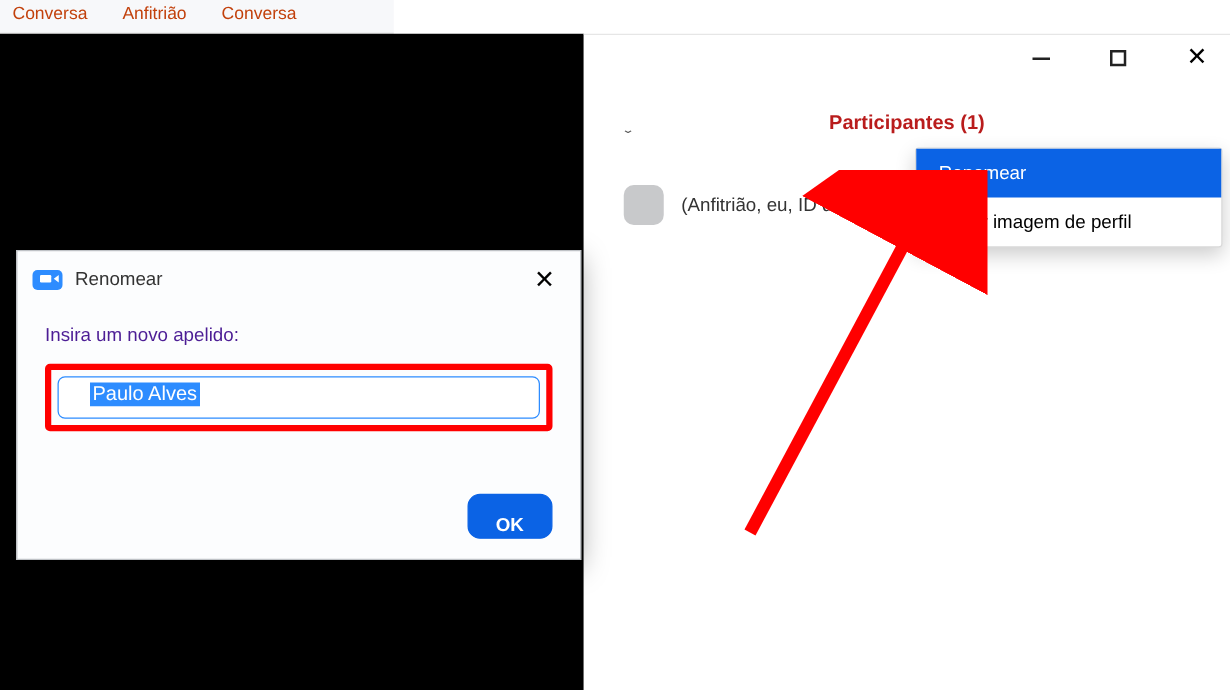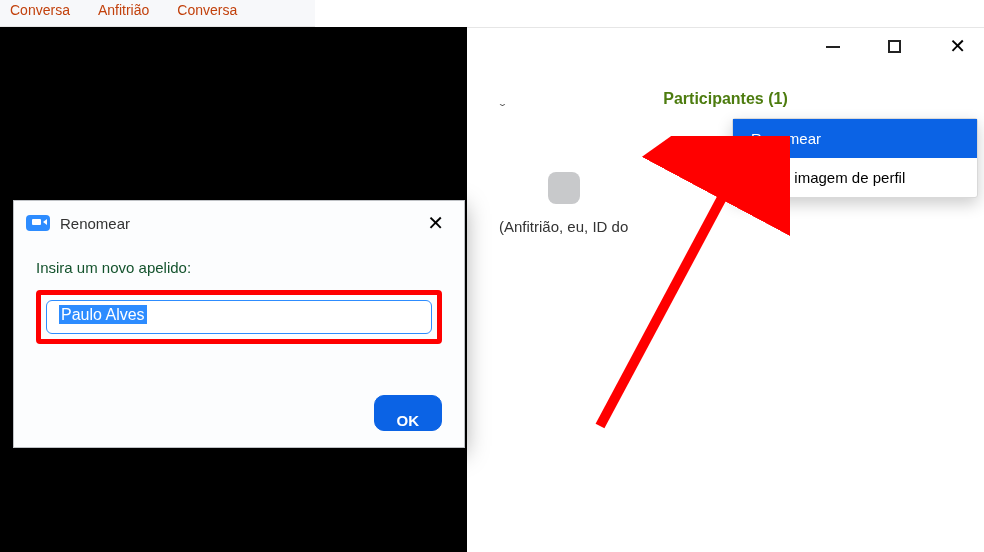--- a/index.html
+++ b/index.html
@@ -50,36 +50,35 @@
   }
   .wc-min { width: 14px; height: 2px; background: #222; }
   .wc-max { width: 13px; height: 13px; border: 2px solid #222; }
   .wc-close { font-size: 20px; font-weight: 300; line-height: 13px; }
   .panel-header {
     position: absolute;
     top: 62px; left: 0; right: 0;
     text-align: center;
     font-size: 16px;
     font-weight: 600;
-    color: #4d7c0f;
+    color: #b91c1c;
   }
   .collapse-chevron {
     position: absolute;
     top: 68px; left: 30px;
     font-size: 13px;
     color: #555;
     transform: scaleY(0.6);
   }
   .participant-row {
     position: absolute;
-    top: 144px; left: 32px;
+    top: 120px; left: 32px;
     display: flex;
     align-items: center;
     gap: 14px;
-    flex-direction: column;
   }
   .avatar {
     width: 32px; height: 32px;
     background: #c8c9cb;
     border-radius: 8px;
   }
   .participant-name {
     font-size: 15px;
     color: #333;
   }
@@ -137,31 +136,31 @@
     position: absolute;
     top: 4px; right: 3px;
     width: 0; height: 0;
     border-top: 3px solid transparent;
     border-bottom: 3px solid transparent;
     border-right: 4px solid #fff;
   }
   .dialog-title-text { font-size: 15px; color: #333; flex: 1; }
   .dialog-close { font-size: 20px; font-weight: 300; padding: 0 6px; cursor: pointer; }
   .dialog-body { padding: 16px 22px; }
-  .dialog-label { font-size: 15px; color: #14532d; margin-bottom: 14px; }
+  .dialog-label { font-size: 15px; color: #4c1d95; margin-bottom: 14px; }
   .highlight-box {
     border: 5px solid #ff0000;
     border-radius: 4px;
     padding: 5px;
   }
   .selected-text {
     display: inline-block;
     width: 100%;
     height: 34px;
-    padding: 5px 12px;
+    padding: 5px 25px;
     font-size: 16px;
     border: 1.5px solid #2d8cff;
     border-radius: 6px;
     background: #fff;
   }
   .selected-text span {
     background: #2d8cff;
     color: #fff;
     padding: 1px 2px;
   }

